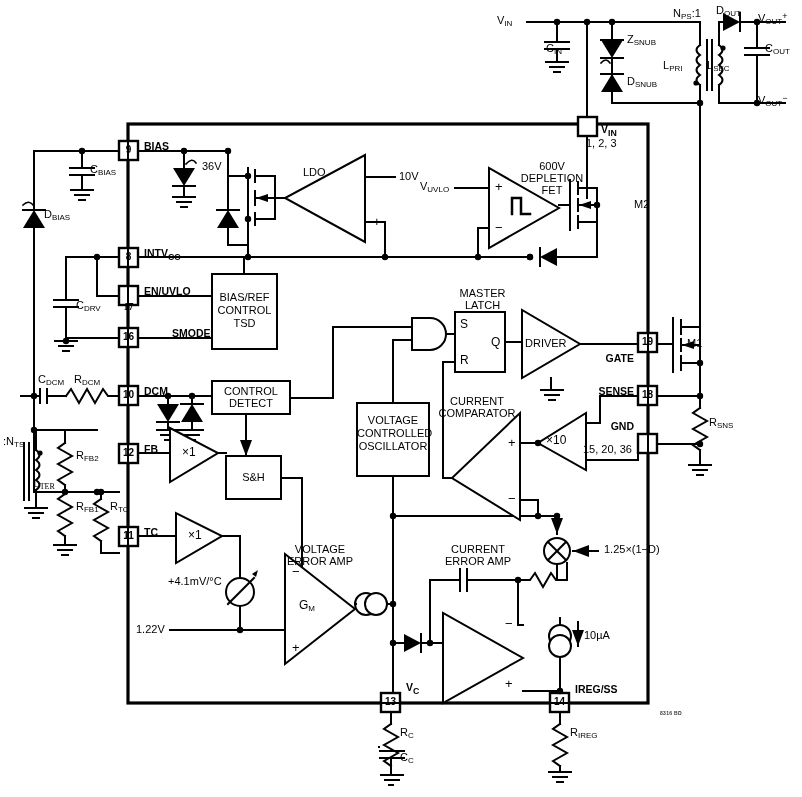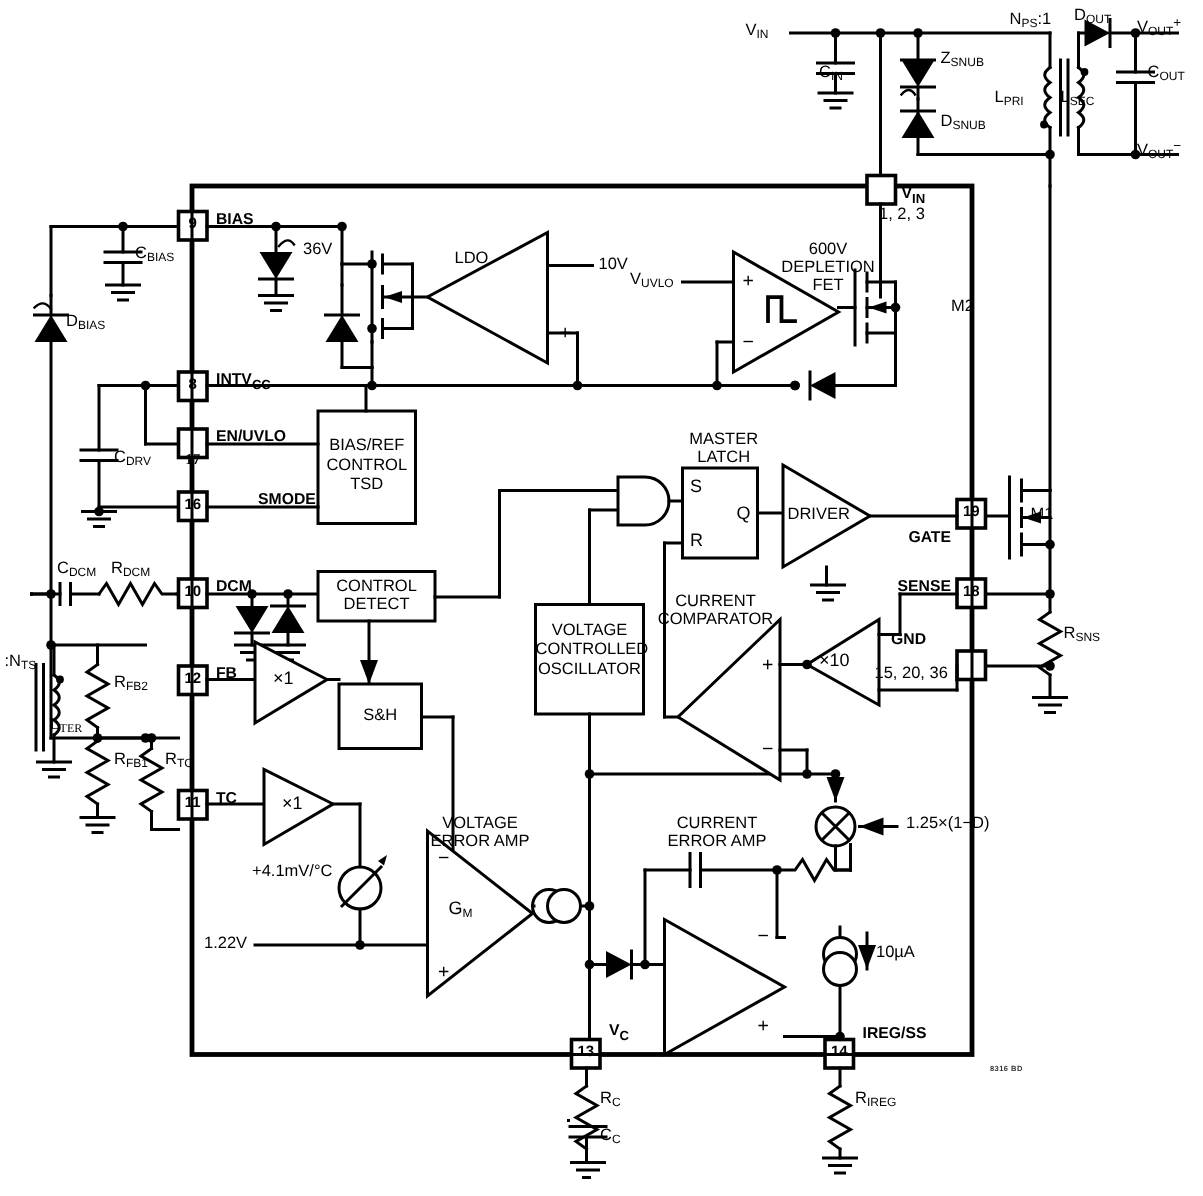--- a/index.html
+++ b/index.html
@@ -499,21 +499,21 @@
 
 <div class="pin" style="left:144px;top:140px;">BIAS</div>
 <div class="pin" style="left:144px;top:247px;">INTV<sub>CC</sub></div>
 <div class="pin" style="left:144px;top:285px;">EN/UVLO</div>
 <div class="pin" style="left:144px;top:327px;padding-left:28px;">SMODE</div>
 <div class="pin" style="left:144px;top:385px;">DCM</div>
 <div class="pin" style="left:144px;top:443px;">FB</div>
 <div class="pin" style="left:144px;top:526px;">TC</div>
 <div class="pin" style="left:604px;top:332px;text-align:right;width:30px;margin-top:20px;">GATE</div>
 <div class="pin" style="left:589px;top:385px;text-align:right;width:45px;">SENSE</div>
-<div class="pin" style="left:594px;top:420px;width:40px;">GND</div>
+<div class="pin" style="left:594px;top:420px;text-align:right;width:40px;">GND</div>
 <div class="lbl" style="left:583px;top:444px;">15, 20, 36</div>
 <div class="pin" style="left:601px;top:123px;">V<sub>IN</sub></div>
 <div class="lbl" style="left:586px;top:138px;">1, 2, 3</div>
 <div class="pin" style="left:406px;top:681px;">V<sub>C</sub></div>
 <div class="pin" style="left:575px;top:683px;">IREG/SS</div>
 
 <div class="lbl c" style="left:119px;top:144px;width:19px;font-size:10px;font-weight:bold;">9</div>
 <div class="lbl c" style="left:119px;top:251px;width:19px;font-size:10px;font-weight:bold;">8</div>
 <div class="lbl c" style="left:119px;top:301px;width:19px;font-size:10px;font-weight:bold;font-family:Liberation Serif, serif;">17</div>
 <div class="lbl c" style="left:119px;top:331px;width:19px;font-size:10px;font-weight:bold;">16</div>

